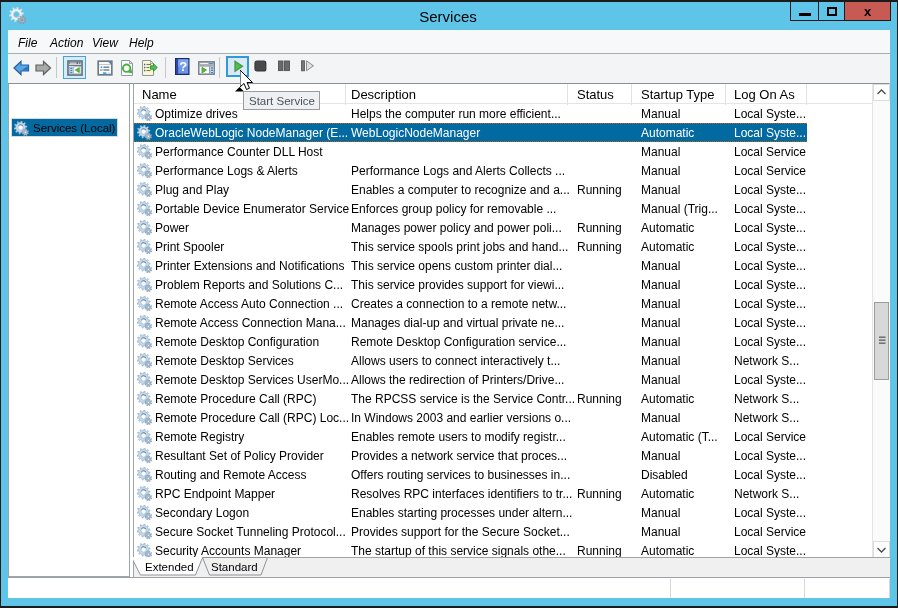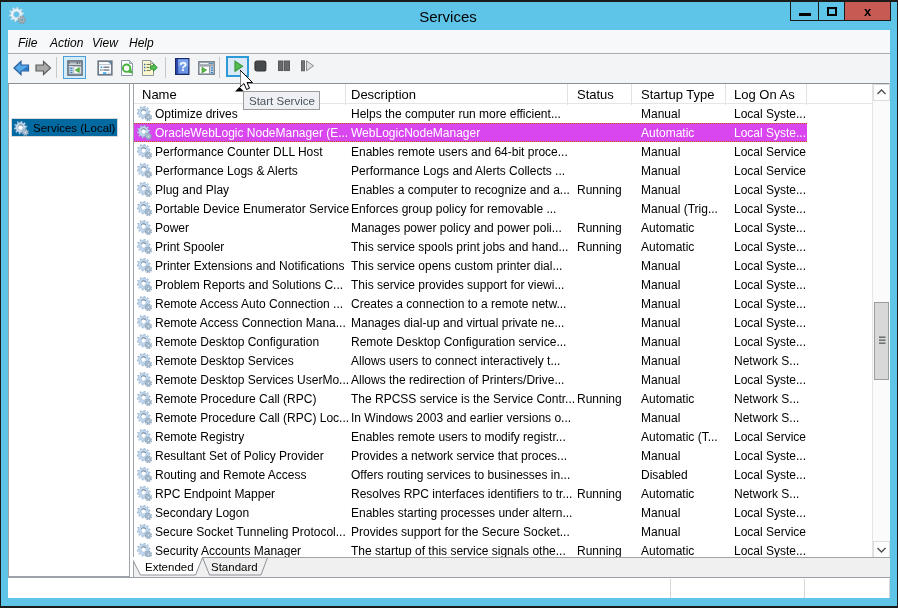--- a/index.html
+++ b/index.html
@@ -34,21 +34,21 @@
 
 #lheader { position:absolute; left:0; top:0px; width:755px; height:20px; background:#fff; border-bottom:1px solid #e5e5e5; font-size:13px; color:#000; }
 #lheader .hs { position:absolute; top:0; width:1px; height:21px; background:#e2e2e2; }
 #lheader span { position:absolute; top:2.5px; white-space:nowrap; }
 
 #rows { position:absolute; left:0; top:20px; width:738px; height:453px; overflow:hidden; }
 .row { position:absolute; left:0; width:738px; height:19px; font-size:12px; color:#000; }
 .row span { position:absolute; top:2.5px; white-space:nowrap; }
 .row .n { left:21px; } .row .d { left:217px; } .row .s { left:443px; } .row .t { left:507px; } .row .l { left:600px; }
 .row svg.g { position:absolute; left:3px; top:2px; }
-.row.sel { background:#d946ef; color:#fff; width:673px; border-top:1px dotted #c06000; border-bottom:1px dotted #c06000; }
+.row.sel { background:#0369a1; color:#fff; width:673px; border-top:1px dotted #c06000; border-bottom:1px dotted #c06000; }
 .row.sel span { top:1.5px; }
 .row.sel svg.g { top:1px; }
 
 #vscroll { position:absolute; left:738px; top:0px; width:17px; height:474px; background:#fbfbfb; border-left:1px solid #e4e4e4; }
 .sbtn { position:absolute; left:0px; width:17px; height:17px; background:#fdfdfd; border:1px solid #dcdcdc; }
 #sthumb { position:absolute; left:1px; top:218px; width:15px; height:78px; background:#d8d8d8; border:1px solid #9d9d9d; }
 
 #tabbar { position:absolute; left:134px; top:557px; width:756px; height:20px; background:#f0f0f0; border-top:1px solid #9fa4a9; }
 #tabbar svg { position:absolute; left:-1px; top:-1px; }
 .tabtxt { position:absolute; top:3px; font-size:11.5px; color:#000;text-align:center; }
@@ -244,21 +244,20 @@
         <span class="n">OracleWebLogic NodeManager (E...</span>
         <span class="d">WebLogicNodeManager</span>
         <span class="t">Automatic</span>
         <span class="l">Local Syste...</span>
       </div>
 <div class="row" style="top:38px">
         <svg class="g" width="15" height="15">
           <use href="#gear"></use>
         </svg>
         <span class="n">Performance Counter DLL Host</span>
-        <span class="d">Enables remote users and 64-bit proce...</span>
         <span class="t">Manual</span>
         <span class="l">Local Service</span>
       </div>
 <div class="row" style="top:57px">
         <svg class="g" width="15" height="15">
           <use href="#gear"></use>
         </svg>
         <span class="n">Performance Logs &amp; Alerts</span>
         <span class="d">Performance Logs and Alerts Collects ...</span>
         <span class="t">Manual</span>

